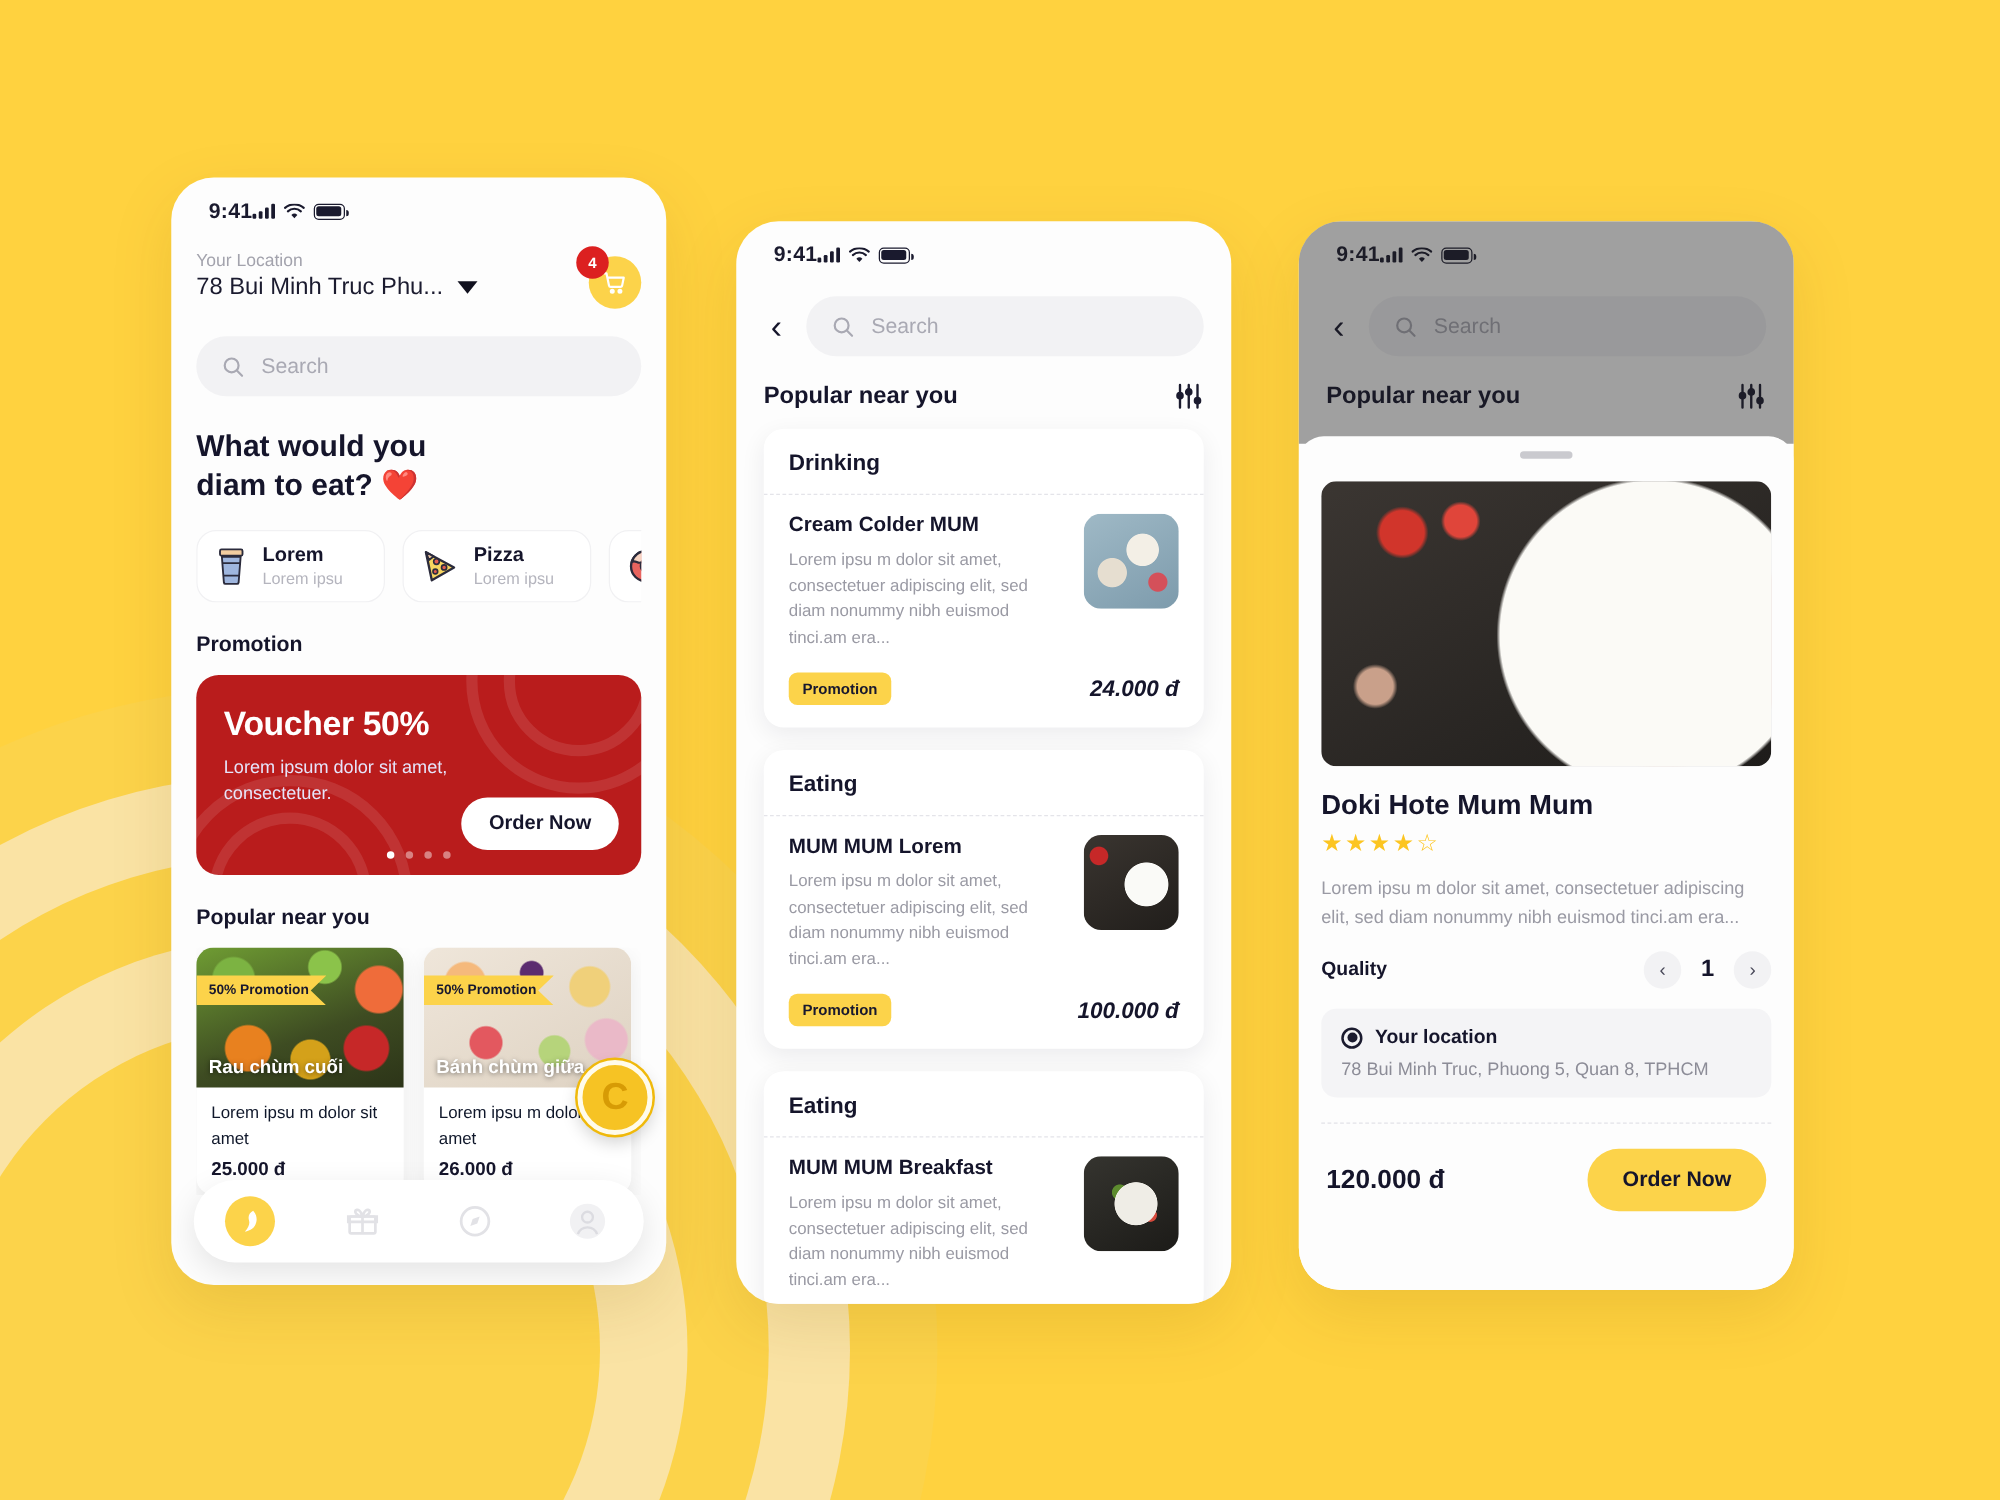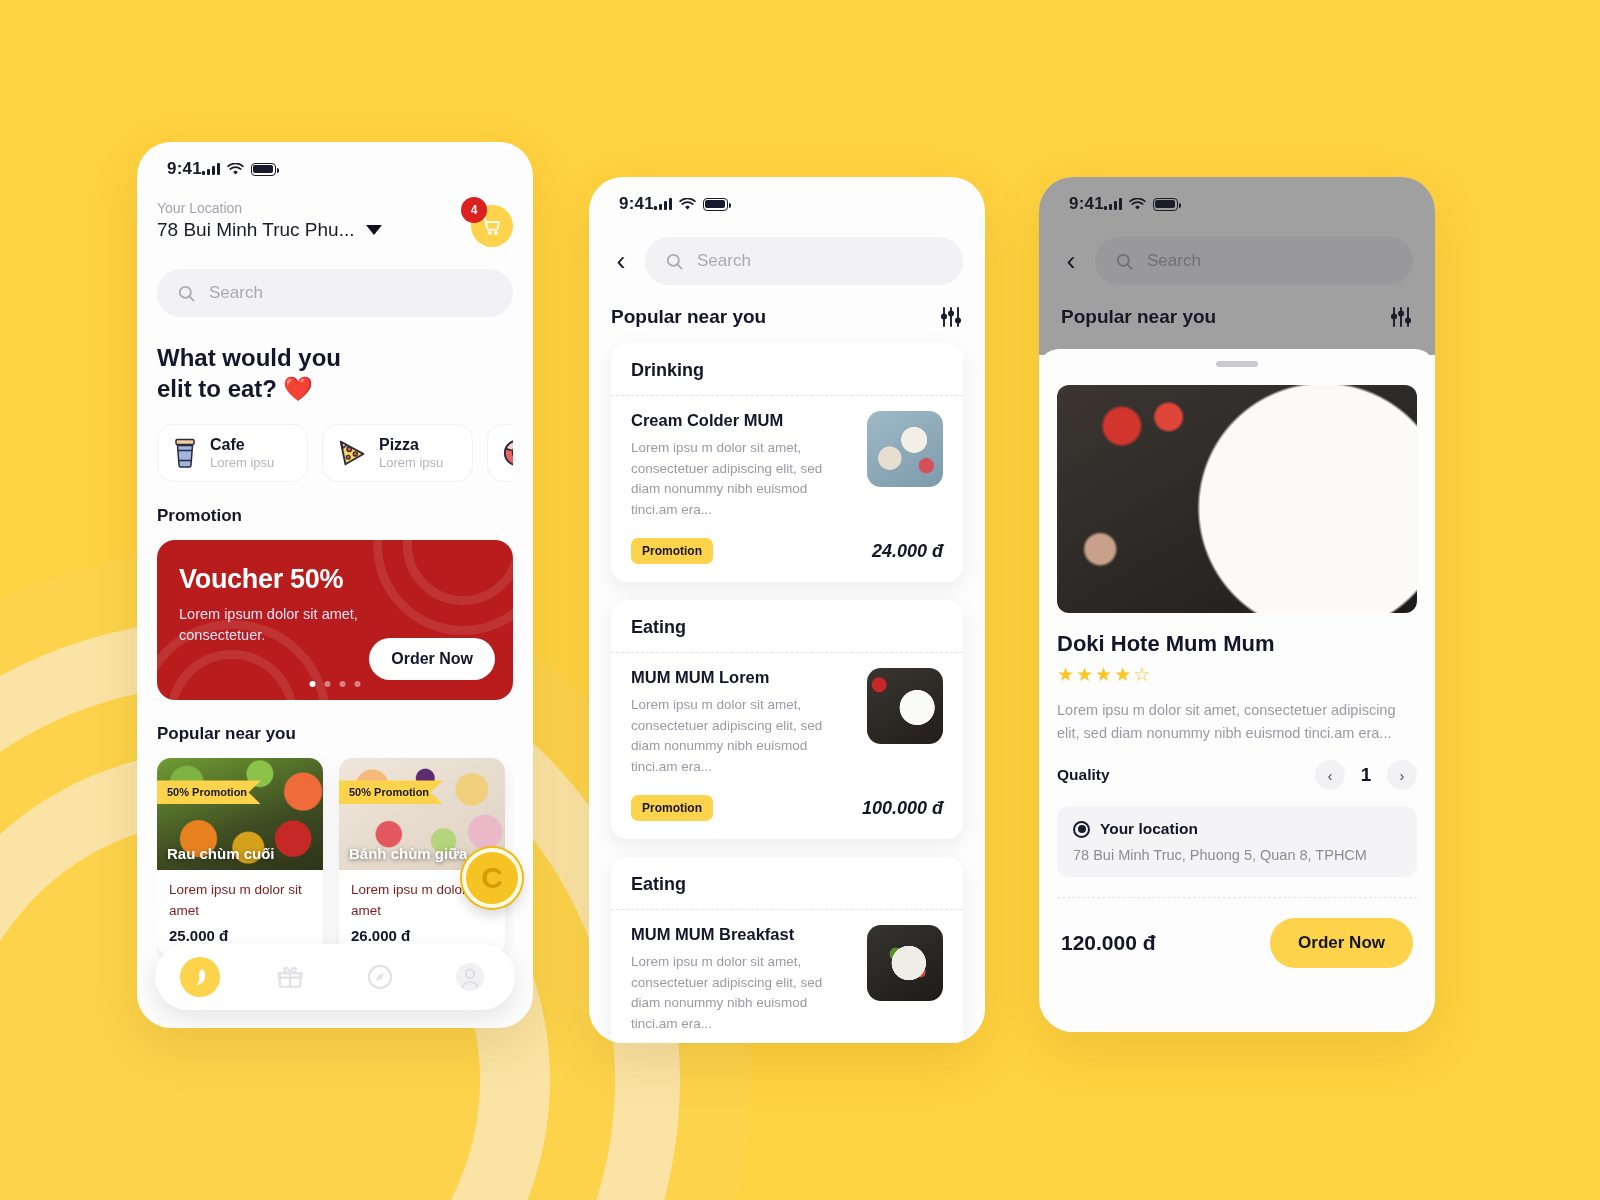--- a/index.html
+++ b/index.html
@@ -79,21 +79,21 @@
   .vring.a { width: 120px; height: 120px; right: -10px; top: -55px; }
   .vring.b { width: 180px; height: 180px; right: -40px; top: -85px; }
   .vring.c { width: 130px; height: 130px; left: 10px; bottom: -80px; }
   .vring.d { width: 195px; height: 195px; left: -22px; bottom: -115px; }
 
   .pop-cards { margin-top: 14px; display: flex; gap: 16px; overflow: hidden; }
   .pcard { flex: 0 0 166px; border-radius: 14px; background: #fff; box-shadow: 0 6px 18px rgba(0,0,0,.07); overflow: hidden; }
   .pcard .img { height: 112px; position: relative; }
   .ribbon { position: absolute; left: 0; top: 22px; background: #FCD34A; color: #18182E; font-size: 11px; font-weight: bold; padding: 6px 14px 6px 10px; clip-path: polygon(0 0, 100% 0, 88% 50%, 100% 100%, 0 100%); }
   .pcard .name { position: absolute; left: 10px; bottom: 8px; color: #fff; font-size: 15px; font-weight: bold; text-shadow: 0 1px 4px rgba(0,0,0,.5); }
-  .pcard .desc { padding: 10px 12px 2px; font-size: 13.5px; color: #7f1d1d; line-height: 1.5; }
+  .pcard .desc { padding: 10px 12px 2px; font-size: 13.5px; color: #0f172a; line-height: 1.5; }
   .pcard .price { padding: 4px 12px 12px; font-size: 15px; font-weight: bold; color: #15152B; }
 
   .coin { position: absolute; right: 11px; bottom: 120px; width: 60px; height: 60px; border-radius: 50%; background: #F6C324; border: 4px solid #FFFBEA; box-shadow: 0 0 0 2px #F0B90B, 0 6px 14px rgba(0,0,0,.18); display: flex; align-items: center; justify-content: center; color: #D79B05; font-size: 30px; font-weight: bold; }
 
   .navbar { position: absolute; left: 18px; right: 18px; bottom: 18px; height: 66px; background: #fff; border-radius: 33px; box-shadow: 0 8px 26px rgba(0,0,0,.10); display: flex; align-items: center; justify-content: space-around; }
   .nav-item { width: 40px; height: 40px; display: flex; align-items: center; justify-content: center; }
   .nav-active { width: 40px; height: 40px; border-radius: 50%; background: #FCD34A; display: flex; align-items: center; justify-content: center; }
 
   
   .sr-row { display: flex; align-items: center; gap: 14px; padding: 0 22px; margin-top: 14px; }
@@ -241,34 +241,34 @@
     <div class="searchbar">
       <svg width="19" height="19" viewBox="0 0 24 24" fill="none" stroke="#A9A9B3" stroke-width="2.2" stroke-linecap="round">
         <circle cx="10.5" cy="10.5" r="7"></circle>
           <path d="M16 16l5 5"></path>
       </svg>
       <span class="ph">Search</span>
     </div>
 
     <div class="heading">
       <span>What would you</span><br>
-      <span>elit to eat?</span>
+      <span>diam to eat?</span>
       <span class="heart">❤️</span>
     </div>
 
     <div class="chips">
       <div class="chip">
         <svg width="26" height="30" viewBox="0 0 26 30">
           <rect x="4" y="1.5" width="18" height="5" rx="1.2" fill="#F2CDA0" stroke="#2B2B3C" stroke-width="1.5"></rect>
           <path d="M5.5 7.5h15l-1.6 20.5a1.3 1.3 0 0 1-1.3 1.1H8.4a1.3 1.3 0 0 1-1.3-1.1Z" fill="#9FB6DE" stroke="#2B2B3C" stroke-width="1.5"></path>
           <path d="M5.9 12.5h14.2M6.6 22.5h12.8" stroke="#2B2B3C" stroke-width="1.4"></path>
           <path d="M6.1 12.5h13.8l-.6 10H6.7Z" fill="#F2CDA0" opacity="0"></path>
         </svg>
         <div class="chip-txt">
-          <div class="t">Cafe</div>
+          <div class="t">Lorem</div>
           <div class="s">Lorem ipsu</div>
         </div>
       </div>
       <div class="chip">
         <svg width="30" height="30" viewBox="0 0 32 32">
           <path d="M4 4 L28 17 L9 28 Z" fill="#F7D560" stroke="#2B2B3C" stroke-width="2" stroke-linejoin="round"></path>
           <path d="M4 4 L10.5 7.6 L6.6 10.7 Z" fill="#EFC9A5" stroke="#2B2B3C" stroke-width="1.6" stroke-linejoin="round"></path>
           <circle cx="13" cy="12" r="2.4" fill="#E35B4F" stroke="#2B2B3C" stroke-width="1.4"></circle>
           <circle cx="19.5" cy="17" r="2.2" fill="#E35B4F" stroke="#2B2B3C" stroke-width="1.4"></circle>
           <circle cx="12" cy="20.5" r="2" fill="#E35B4F" stroke="#2B2B3C" stroke-width="1.4"></circle>

